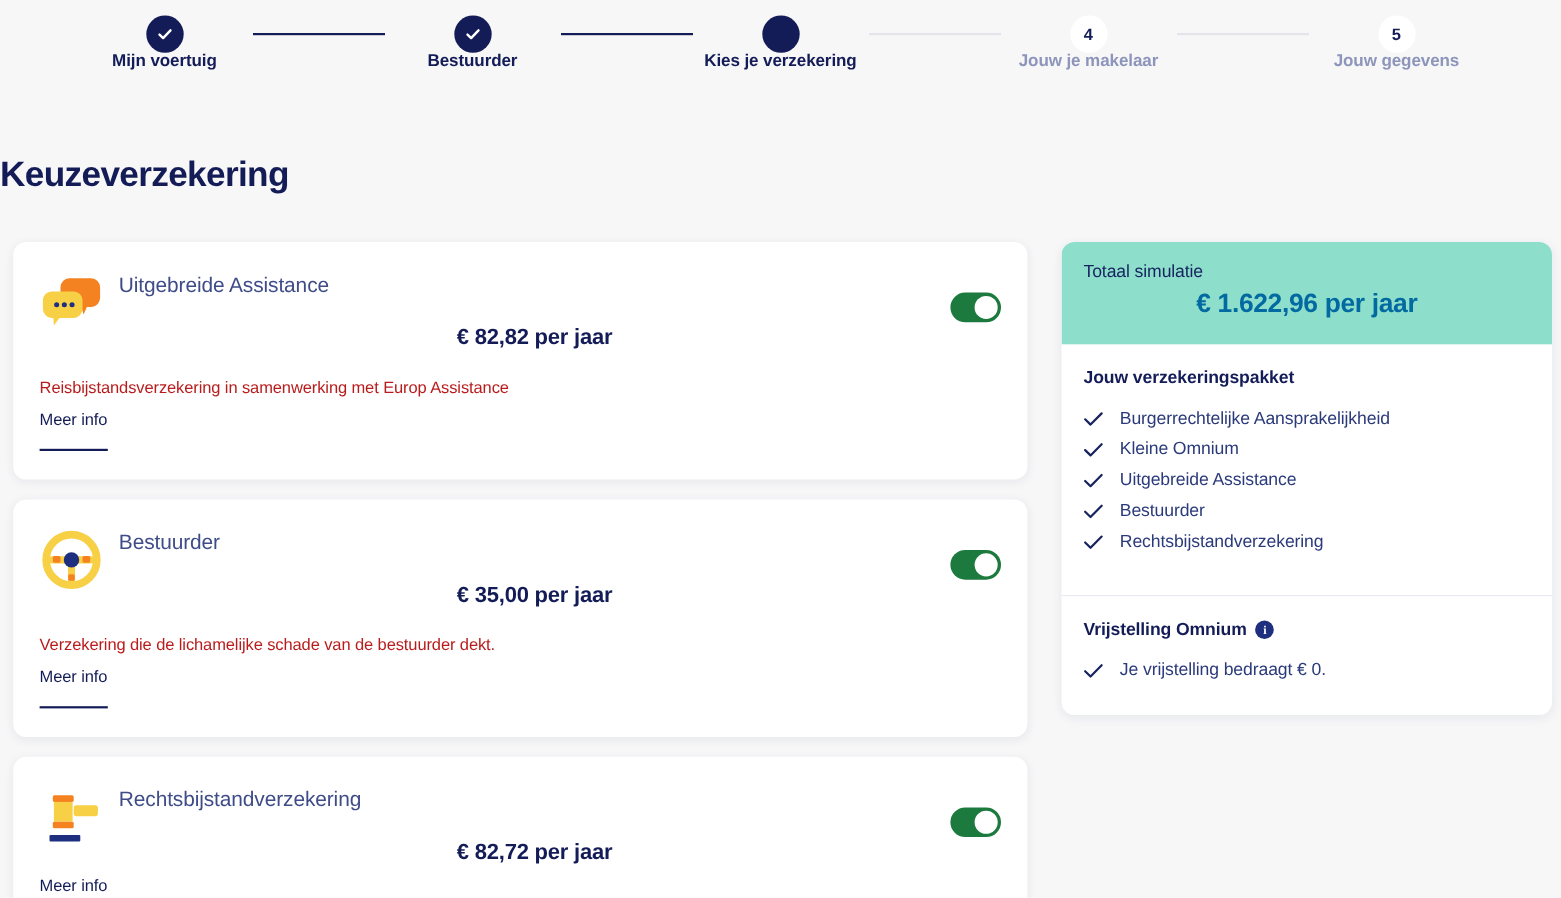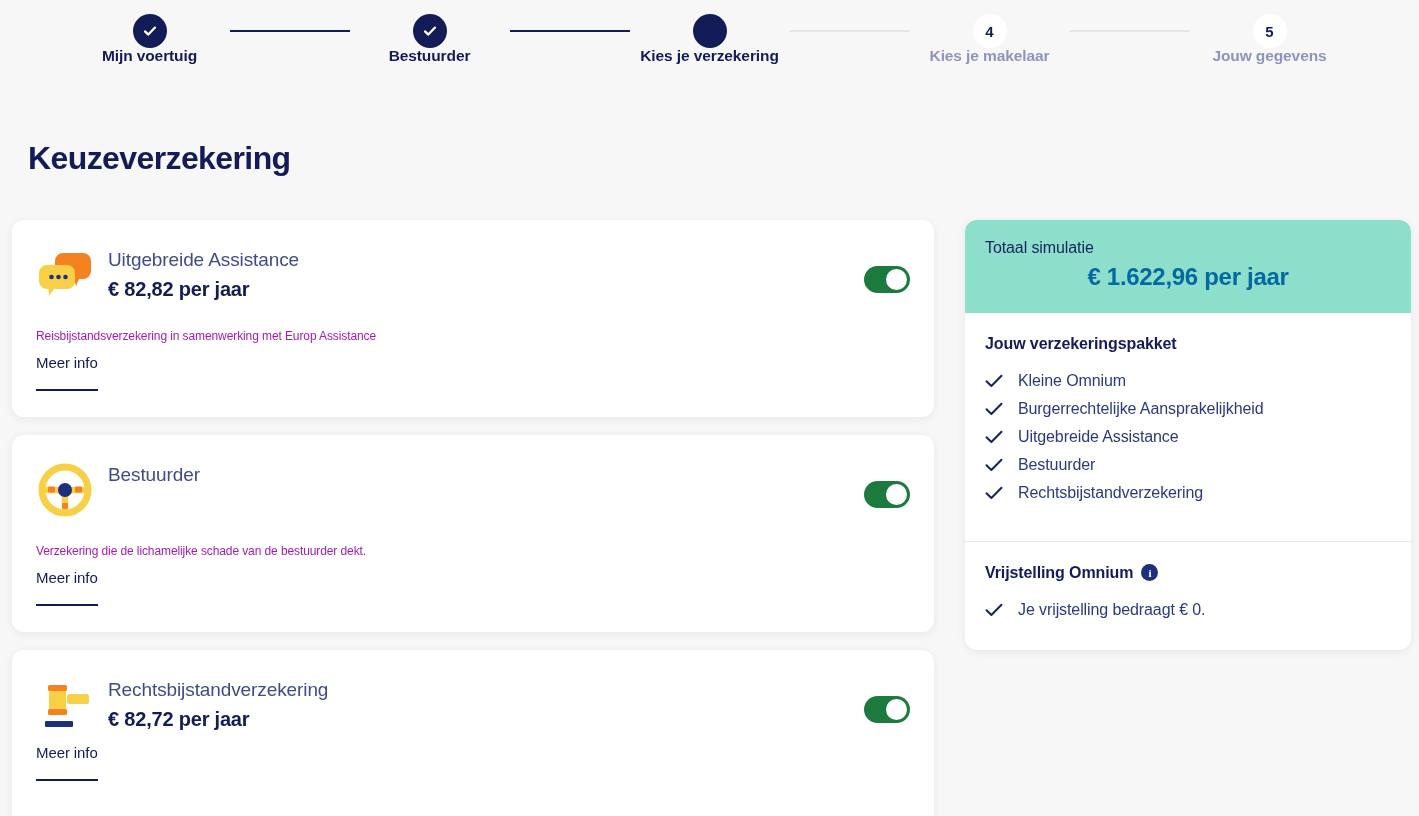--- a/index.html
+++ b/index.html
@@ -92,21 +92,21 @@
     display: block;
     width: 100%;
     height: 2px;
     background: #e4e5ea;
   }
   .connector.filled i { background: #131c57; }
 
   
   .page-title {
     position: absolute;
-    left: 28px;
+    left: 0;
     top: 140px;
     font-size: 32px;
     font-weight: bold;
     letter-spacing: -0.6px;
     color: #131c57;
   }
 
   
   .content {
     position: absolute;
@@ -157,22 +157,23 @@
   .opt-name {
     font-size: 19px;
     color: #3f4c88;
     line-height: 1.25;
     letter-spacing: -0.1px;
   }
   .opt-price {
     font-size: 20px;
     font-weight: bold;
     color: #131c57;
-    margin-top: 6px;
+    margin-top: 24px;
     letter-spacing: -0.2px;
+    text-align: center;
   }
 
   
   .toggle {
     flex: 0 0 auto;
     width: 46px;
     height: 27px;
     border-radius: 14px;
     background: #1c7a3e;
     position: relative;
@@ -184,22 +185,22 @@
     top: 3px;
     left: 22px;
     width: 21px;
     height: 21px;
     border-radius: 50%;
     background: #ffffff;
   }
 
   .opt-desc {
     margin-top: 24px;
-    font-size: 12px;
-    color: #a21caf;
+    font-size: 15px;
+    color: #b91c1c;
     line-height: 1.35;
     letter-spacing: -0.1px;
   }
   .opt-link {
     display: inline-block;
     margin-top: 10px;
     font-size: 15px;
     font-weight: normal;
     color: #131c57;
     text-decoration: none;
@@ -323,21 +324,21 @@
         <div class="step-bubble current"></div>
         <div class="step-label current">Kies je verzekering</div>
       </div>
 
       <div class="connector">
           <i></i>
         </div>
 
       <div class="step">
         <div class="step-bubble todo">4</div>
-        <div class="step-label todo">Kies je makelaar</div>
+        <div class="step-label todo">Jouw je makelaar</div>
       </div>
 
       <div class="connector">
           <i></i>
         </div>
 
       <div class="step">
         <div class="step-bubble todo">5</div>
         <div class="step-label todo">Jouw gegevens</div>
       </div>
@@ -383,20 +384,21 @@
               <path d="M27 27 L44.5 27" stroke="#f7d046" stroke-width="6.5" stroke-linecap="round"></path>
               <path d="M27 27 L27 46" stroke="#f7d046" stroke-width="6.5" stroke-linecap="round"></path>
               <rect x="10" y="23.5" width="7" height="6" rx="1.4" fill="#f58220"></rect>
               <rect x="37" y="23.5" width="7" height="6" rx="1.4" fill="#f58220"></rect>
               <rect x="24" y="40" width="6" height="6" rx="1.4" fill="#f58220"></rect>
               <circle cx="27" cy="27" r="7" fill="#1d2f7e"></circle>
             </svg>
           </div>
           <div class="opt-titles">
             <div class="opt-name">Bestuurder</div>
+            <div class="opt-price">€ 35,00 per jaar</div>
           </div>
           <div class="toggle">
             <span class="knob"></span>
           </div>
         </div>
         <div class="opt-desc">Verzekering die de lichamelijke schade van de bestuurder dekt.</div>
         <a class="opt-link">Meer info</a>
       </div>
 
       <div class="opt-card">
@@ -435,29 +437,29 @@
           <div class="summary-sec-title">
             <span>Jouw verzekeringspakket</span>
           </div>
           <ul class="check-list">
             <li>
               <span class="ck">
                 <svg width="18" height="14" viewBox="0 0 18 14" aria-hidden="true">
                     <path d="M1.5 7.2 L6.4 12 L16.5 1.8" fill="none" stroke="#16235e" stroke-width="2" stroke-linecap="round" stroke-linejoin="round"></path>
                   </svg>
               </span>
-              <span>Kleine Omnium</span>
+              <span>Burgerrechtelijke Aansprakelijkheid</span>
             </li>
             <li>
               <span class="ck">
                 <svg width="18" height="14" viewBox="0 0 18 14" aria-hidden="true">
                     <path d="M1.5 7.2 L6.4 12 L16.5 1.8" fill="none" stroke="#16235e" stroke-width="2" stroke-linecap="round" stroke-linejoin="round"></path>
                   </svg>
               </span>
-              <span>Burgerrechtelijke Aansprakelijkheid</span>
+              <span>Kleine Omnium</span>
             </li>
             <li>
               <span class="ck">
                 <svg width="18" height="14" viewBox="0 0 18 14" aria-hidden="true">
                     <path d="M1.5 7.2 L6.4 12 L16.5 1.8" fill="none" stroke="#16235e" stroke-width="2" stroke-linecap="round" stroke-linejoin="round"></path>
                   </svg>
               </span>
               <span>Uitgebreide Assistance</span>
             </li>
             <li>

